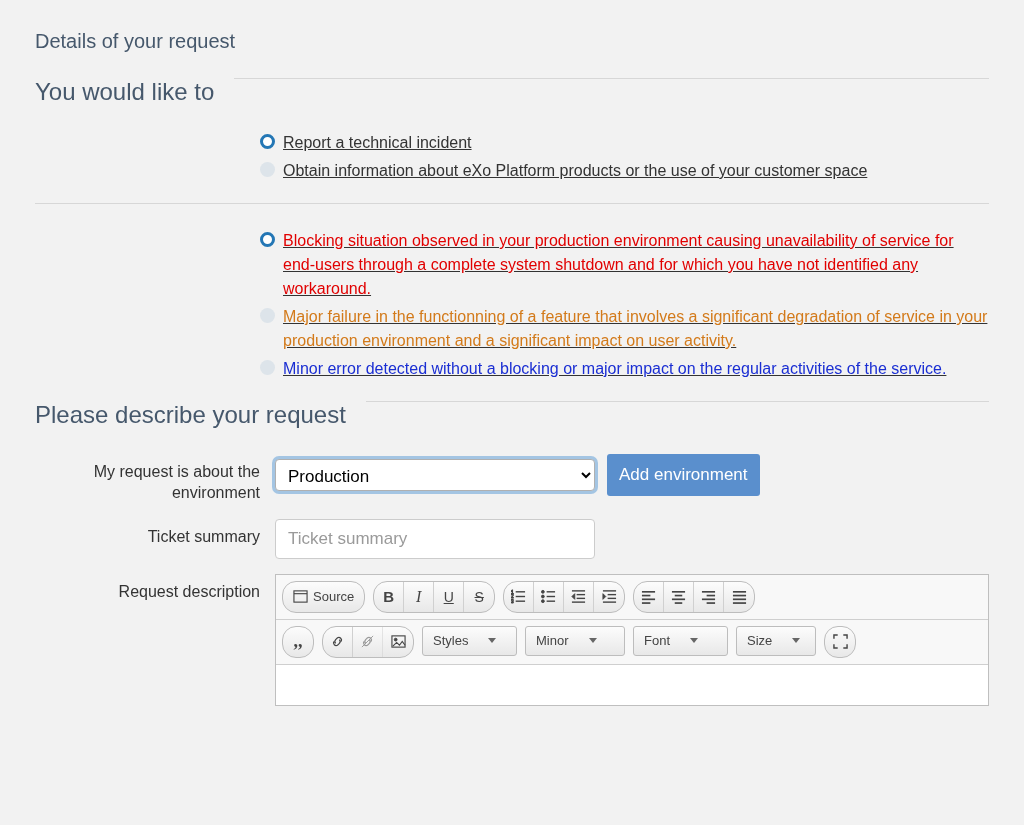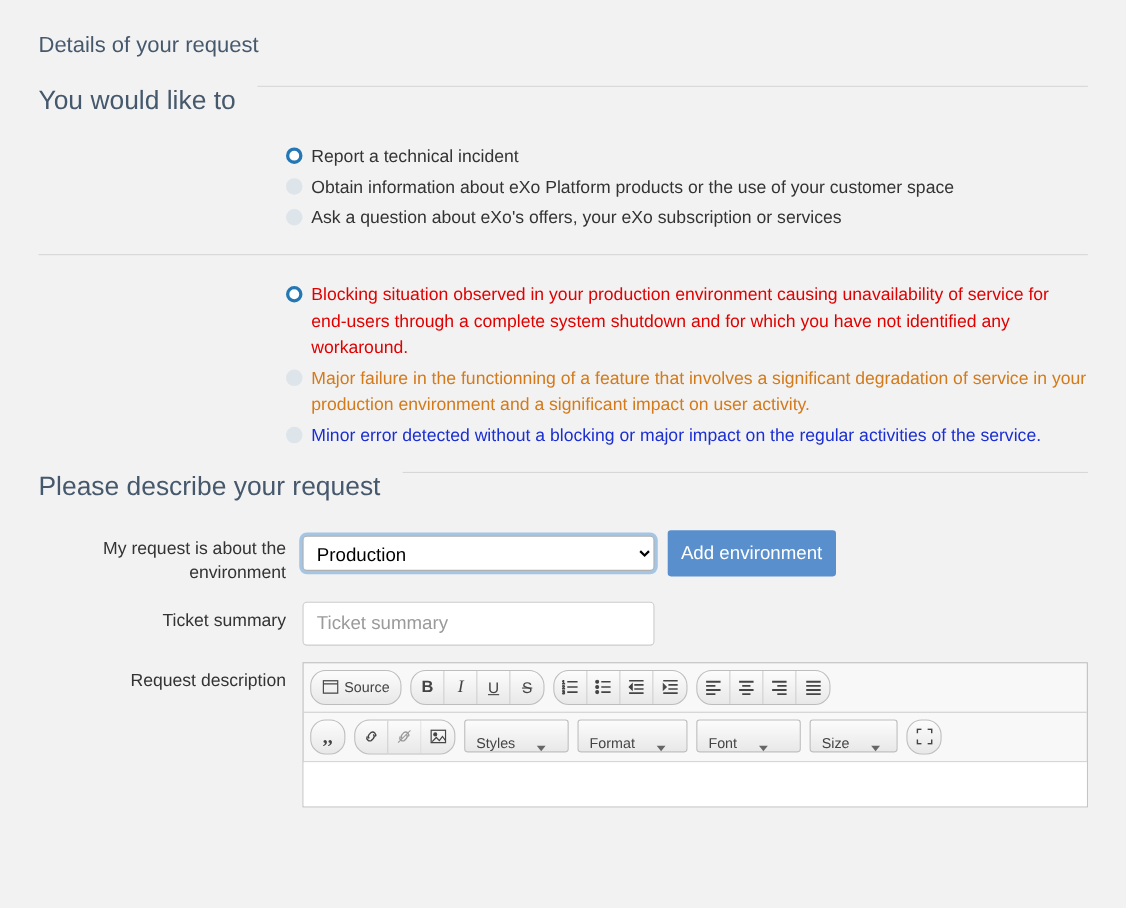--- a/index.html
+++ b/index.html
@@ -28,21 +28,21 @@
     color: #46586c;
     font-weight: 400;
     margin: 0 20px 0 0;
     white-space: nowrap;
   }
   .section-head .rule {
     flex: 1;
     height: 1px;
     background: #d7d7d7;
   }
-  .option-group { margin-left: 225px; }
+  .option-group { margin-left: 225px; text-decoration: underline; }
   .option-row {
     display: flex;
     align-items: flex-start;
     margin: 4px 0;
     line-height: 1.5;
   }
   .radio {
     width: 15px; height: 15px;
     border-radius: 50%;
     margin: 3px 8px 0 0;
@@ -135,21 +135,21 @@
     font-size: 13px;
     color: #444;
     cursor: pointer;
     border-right: 1px solid #d0d0d0;
   }
   .tbtn:last-child { border-right: none; }
   .tbtn.wide { width: auto; padding: 0 10px; }
   .tbtn svg { width: 15px; height: 15px; fill: #444; stroke: #444; }
   .dropdown {
     display: flex;
-    align-items: flex-end;
+    align-items: center;
     border: 1px solid #bdbdbd;
     border-radius: 3px;
     background: linear-gradient(#fcfcfc,#e8e8e8);
     height: 30px;
     padding: 0 6px 0 10px;
     font-size: 13px;
     color: #444;
     cursor: pointer;
     gap: 20px;
   }
@@ -180,24 +180,20 @@
   </div>
   <div class="option-group">
     <div class="option-row">
       <div class="radio selected"></div>
       <div class="opt-text">Report a technical incident</div>
     </div>
     <div class="option-row">
       <div class="radio"></div>
       <div class="opt-text">Obtain information about eXo Platform products or the use of your customer space</div>
     </div>
-    <div class="option-row">
-      <div class="radio"></div>
-      <div class="opt-text">Ask a question about eXo's offers, your eXo subscription or services</div>
-    </div>
   </div>
 
   <div class="section-head">
     <div class="rule"></div>
   </div>
   <div class="option-group">
     <div class="option-row">
       <div class="radio selected"></div>
       <div class="opt-text sev-blocking">Blocking situation observed in your production environment causing unavailability of service for end-users through a complete system shutdown and for which you have not identified any workaround.</div>
     </div>
@@ -350,21 +346,21 @@
                 <circle cx="5" cy="6" r="1.5"></circle>
                 <polyline points="2,13 6,9 9,12 12,8 15,12" fill="none" stroke-width="1.2"></polyline>
               </svg>
           </div>
         </div>
         <div class="dropdown styles">
           <span>Styles</span>
           <span class="caret"></span>
         </div>
         <div class="dropdown format">
-          <span>Format</span>
+          <span>Minor</span>
           <span class="caret"></span>
         </div>
         <div class="dropdown font">
           <span>Font</span>
           <span class="caret"></span>
         </div>
         <div class="dropdown size">
           <span>Size</span>
           <span class="caret"></span>
         </div>

